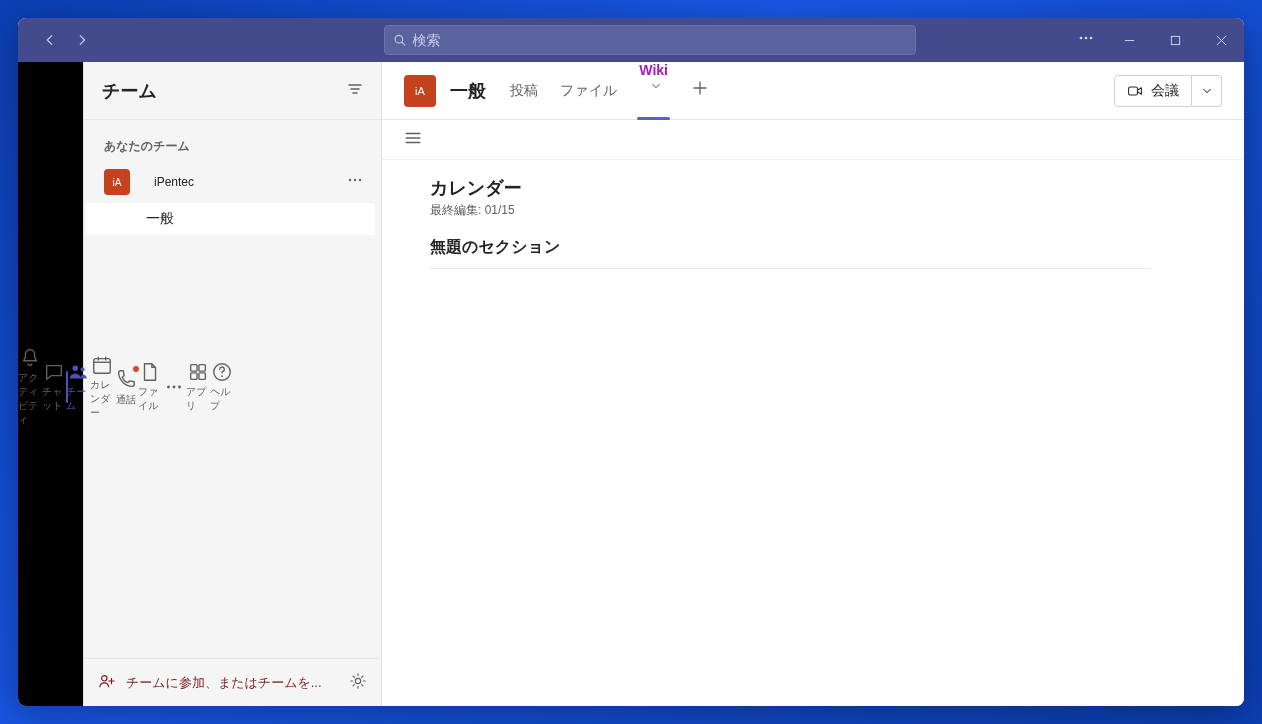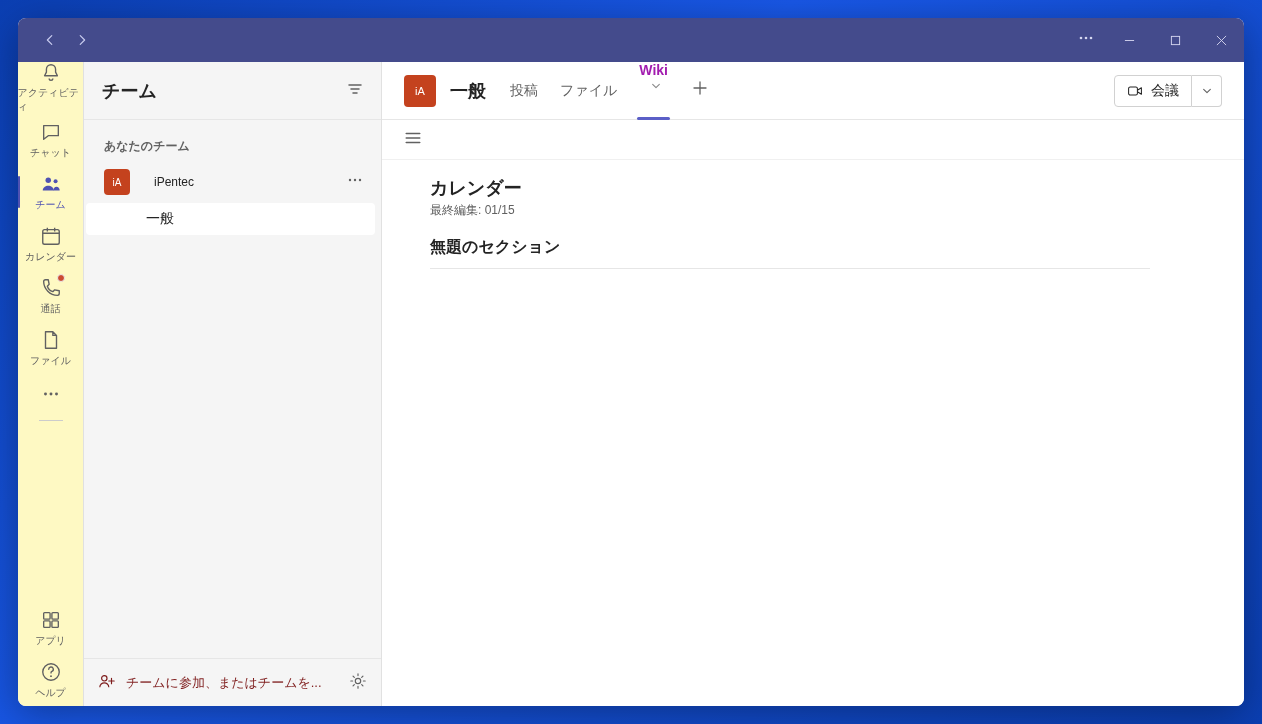--- a/index.html
+++ b/index.html
@@ -34,22 +34,22 @@
   }
   .search input::placeholder { color: #c8cbee; }
   .title-spacer { flex: 1; }
   .title-more { width: 40px; text-align: center; color: #d5d7f0; }
   .wincontrols { display: flex; }
   .winbtn { width: 46px; height: 44px; display: flex; align-items: center; justify-content: center; color: #d5d7f0; }
   
   .body { flex: 1; display: flex; min-height: 0; }
   
   .rail {
-    width: 66px; background: #fef9c3; display: flex; flex-direction: column;
-    align-items: center; border-right: 1px solid #e0e0e0;
+    width: 66px; background: #000000; display: flex; flex-direction: row;
+    align-items: center; padding-top: 6px; border-right: 1px solid #e0e0e0;
   }
   .rail-item {
     width: 66px; height: 52px; display: flex; flex-direction: column;
     align-items: center; justify-content: center; color: #616161; position: relative;
     font-size: 10px; gap: 2px;
   }
   .rail-item.active { color: #4f52b2; }
   .rail-item.active::before {
     content: ""; position: absolute; left: 0; top: 10px; bottom: 10px; width: 2px;
     background: #4f52b2; border-radius: 2px;
@@ -133,20 +133,29 @@
     <div class="nav-arrows">
       <div class="nav-arrow">
         <svg viewBox="0 0 16 16" width="14" height="14">
             <path d="M10 3 L5 8 L10 13" stroke="currentColor" stroke-width="1.4" fill="none" stroke-linecap="round" stroke-linejoin="round"></path>
           </svg>
       </div>
       <div class="nav-arrow">
         <svg viewBox="0 0 16 16" width="14" height="14">
             <path d="M6 3 L11 8 L6 13" stroke="currentColor" stroke-width="1.4" fill="none" stroke-linecap="round" stroke-linejoin="round"></path>
           </svg>
+      </div>
+    </div>
+    <div class="search-wrap">
+      <div class="search">
+        <svg viewBox="0 0 16 16" width="14" height="14">
+            <circle cx="7" cy="7" r="4.5" stroke="currentColor" stroke-width="1.3" fill="none"></circle>
+            <line x1="10.5" y1="10.5" x2="14" y2="14" stroke="currentColor" stroke-width="1.3" stroke-linecap="round"></line>
+          </svg>
+        <input type="text" placeholder="検索" style="">
       </div>
     </div>
     <div class="title-spacer"></div>
     <div class="title-more">
       <svg viewBox="0 0 16 16" width="16" height="16">
           <circle cx="3" cy="8" r="1.3" fill="currentColor"></circle>
           <circle cx="8" cy="8" r="1.3" fill="currentColor"></circle>
           <circle cx="13" cy="8" r="1.3" fill="currentColor"></circle>
         </svg>
     </div>

